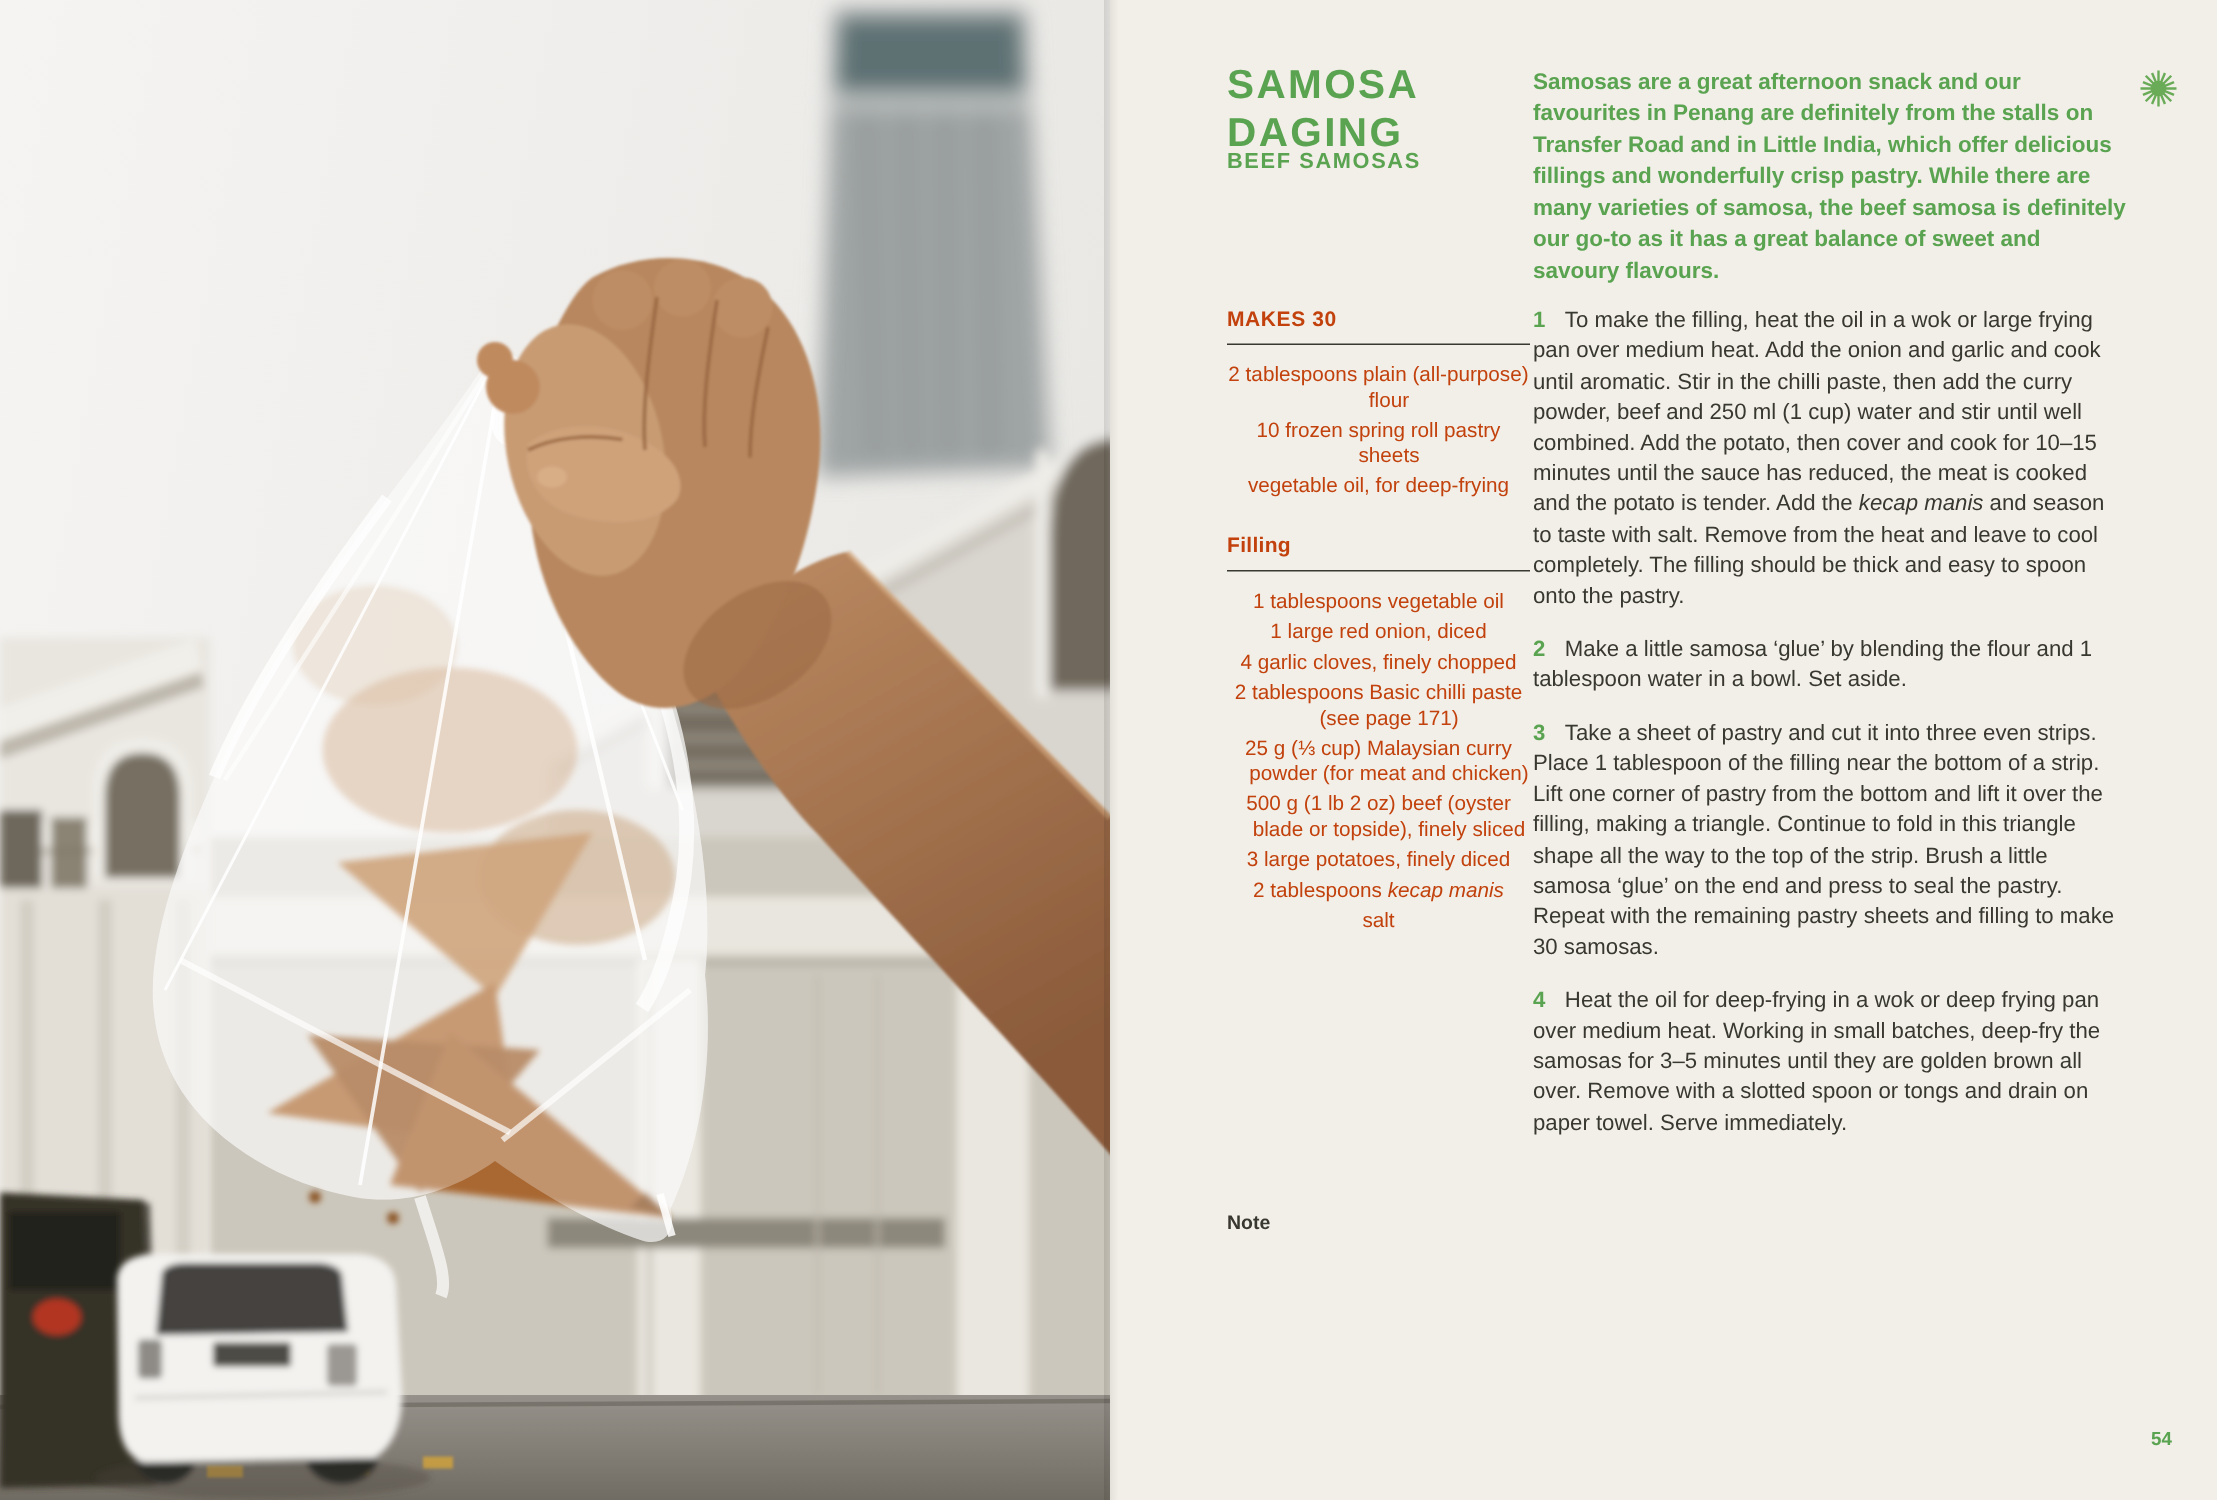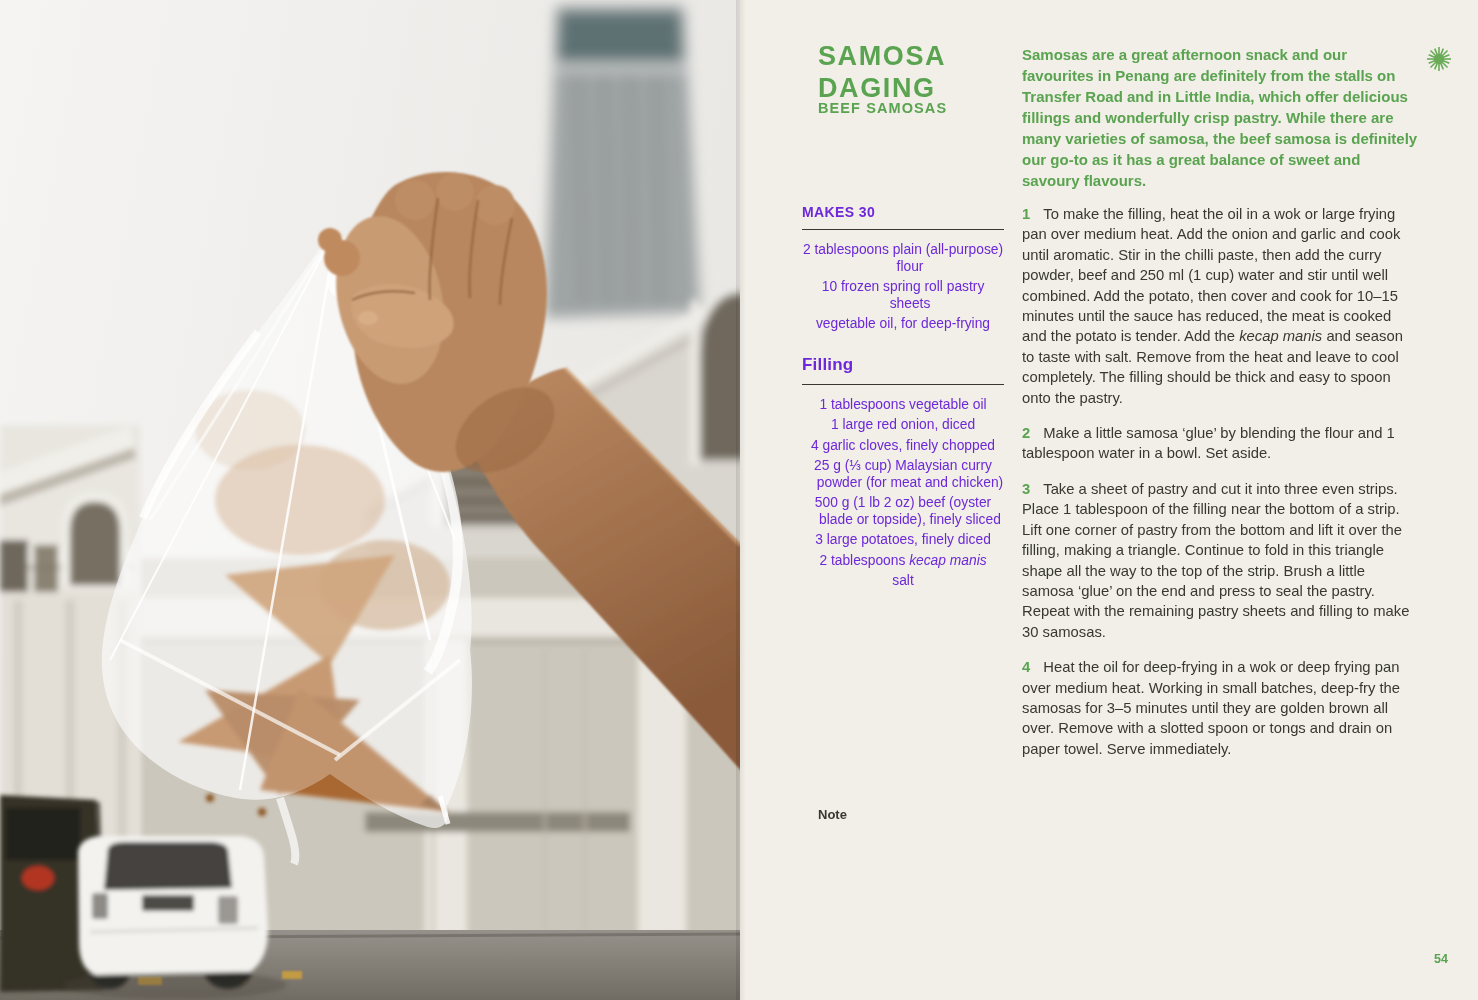--- a/index.html
+++ b/index.html
@@ -15,24 +15,24 @@
   
   #page{position:absolute;left:740px;top:0;width:738px;height:1000px;color:#3a3831;}
   #title{position:absolute;left:78px;top:40px;font-size:27px;line-height:32px;font-weight:bold;
     letter-spacing:1.6px;color:#5aa350;}
   #subtitle{position:absolute;left:78px;top:100px;font-size:14.5px;font-weight:bold;
     letter-spacing:1.1px;color:#5aa350;}
   #intro{position:absolute;left:282px;top:44px;width:400px;font-size:15px;line-height:21px;
     font-weight:bold;color:#5aa350;}
   #starburst{position:absolute;left:686px;top:46px;width:26px;height:26px;}
   
-  #ingcol{position:absolute;left:62px;top:204px;width:202px;font-size:13.8px;color:#6d28d9;}
+  #ingcol{position:absolute;left:78px;top:204px;width:202px;font-size:13.8px;color:#c2410c;}
   .colhead{font-weight:bold;font-size:14px;letter-spacing:.4px;padding-bottom:9px;
     border-bottom:1.6px solid #393830;margin-bottom:12px;}
-  .colhead.filling{letter-spacing:.2px;font-size:17px;}
+  .colhead.filling{letter-spacing:.2px;font-size:14px;}
   ul.ing{list-style:none;margin:0;padding:0;text-align:center;}
   ul.ing li{padding-left:14px;text-indent:-14px;line-height:16.5px;margin-bottom:4px;}
   #fillwrap{margin-top:22px;}
   
   #note{position:absolute;left:78px;top:788px;width:184px;font-size:12.8px;line-height:16.8px;color:#45443e;}
   #note .ntitle{font-weight:bold;margin-bottom:2px;font-size:13px;color:#393830;margin-top:19px;}
   
   #steps{position:absolute;left:282px;top:204px;width:394px;font-size:14.8px;line-height:20.4px;color:#393830;}
   .step{margin-bottom:15px;}
   .step-num{color:#5aa350;font-weight:bold;margin-right:13px;}
@@ -259,20 +259,21 @@
         <li>2 tablespoons plain (all-purpose) flour</li>
         <li>10 frozen spring roll pastry sheets</li>
         <li>vegetable oil, for deep-frying</li>
       </ul>
       <div id="fillwrap">
         <div class="colhead filling">Filling</div>
         <ul class="ing">
           <li>1 tablespoons vegetable oil</li>
           <li>1 large red onion, diced</li>
           <li>4 garlic cloves, finely chopped</li>
+          <li>2 tablespoons Basic chilli paste (see page 171)</li>
           <li>25 g (⅓ cup) Malaysian curry powder (for meat and chicken)</li>
           <li>500 g (1 lb 2 oz) beef (oyster blade or topside), finely sliced</li>
           <li>3 large potatoes, finely diced</li>
           <li><span>2 tablespoons </span><em>kecap manis</em></li>
           <li>salt</li>
         </ul>
       </div>
     </div>
 
     <div id="note">

